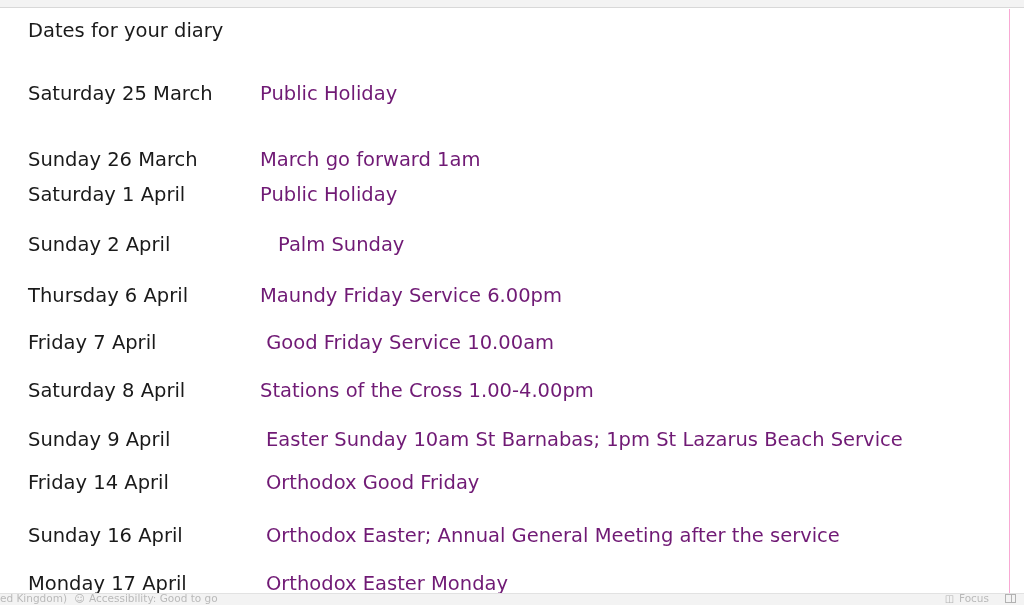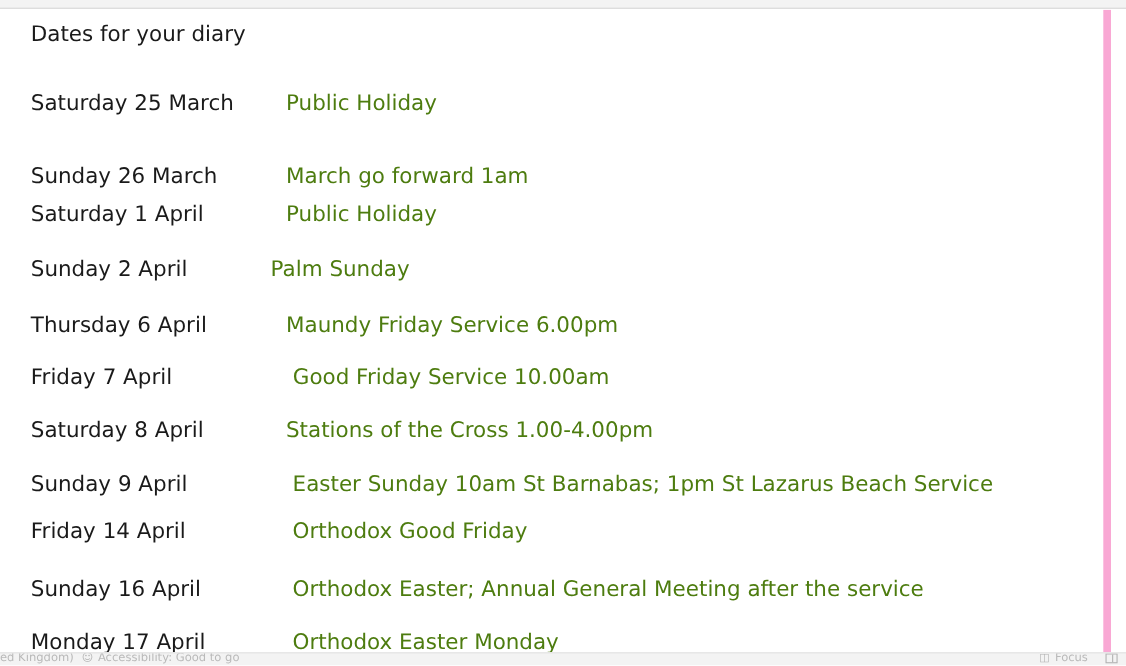--- a/index.html
+++ b/index.html
@@ -35,21 +35,21 @@
   }
 
   
   .page {
     position: absolute;
     left: 0;
     top: 9px;
     width: 1010px;
     height: 584px;
     background: #ffffff;
-    border-right: 7px solid #f9a8d4;
+    border-right: 1px solid #f9a8d4;
     box-sizing: border-box;
     overflow: hidden;
   }
 
   .doc-body {
     position: absolute;
     left: 0;
     top: 0;
     width: 1010px;
   }
@@ -78,21 +78,21 @@
     font-size: 19.5px;
     line-height: 26px;
     color: #1a1a1a;
     white-space: nowrap;
   }
   .row-event {
     position: absolute;
     top: 0;
     font-size: 19.5px;
     line-height: 26px;
-    color: #4d7c0f;
+    color: #701a75;
     white-space: pre;
   }
 
   
   .status-bar {
     position: absolute;
     left: 0;
     top: 593px;
     width: 1024px;
     height: 12px;
@@ -181,21 +181,21 @@
           <div class="diary-row" style="top: 138px;">
             <span class="row-date">Sunday 26 March</span>
             <span class="row-event" style="left: 260px;">March go forward 1am</span>
           </div>
           <div class="diary-row" style="top: 173px;">
             <span class="row-date">Saturday 1 April</span>
             <span class="row-event" style="left: 260px;">Public Holiday</span>
           </div>
           <div class="diary-row" style="top: 223px;">
             <span class="row-date">Sunday 2 April</span>
-            <span class="row-event" style="left: 246px;">Palm Sunday</span>
+            <span class="row-event" style="left: 278px;">Palm Sunday</span>
           </div>
           <div class="diary-row" style="top: 274px;">
             <span class="row-date">Thursday 6 April</span>
             <span class="row-event" style="left: 260px;">Maundy Friday Service 6.00pm</span>
           </div>
           <div class="diary-row" style="top: 321px;">
             <span class="row-date">Friday 7 April</span>
             <span class="row-event" style="left: 260px;"> Good Friday Service 10.00am</span>
           </div>
           <div class="diary-row" style="top: 369px;">

